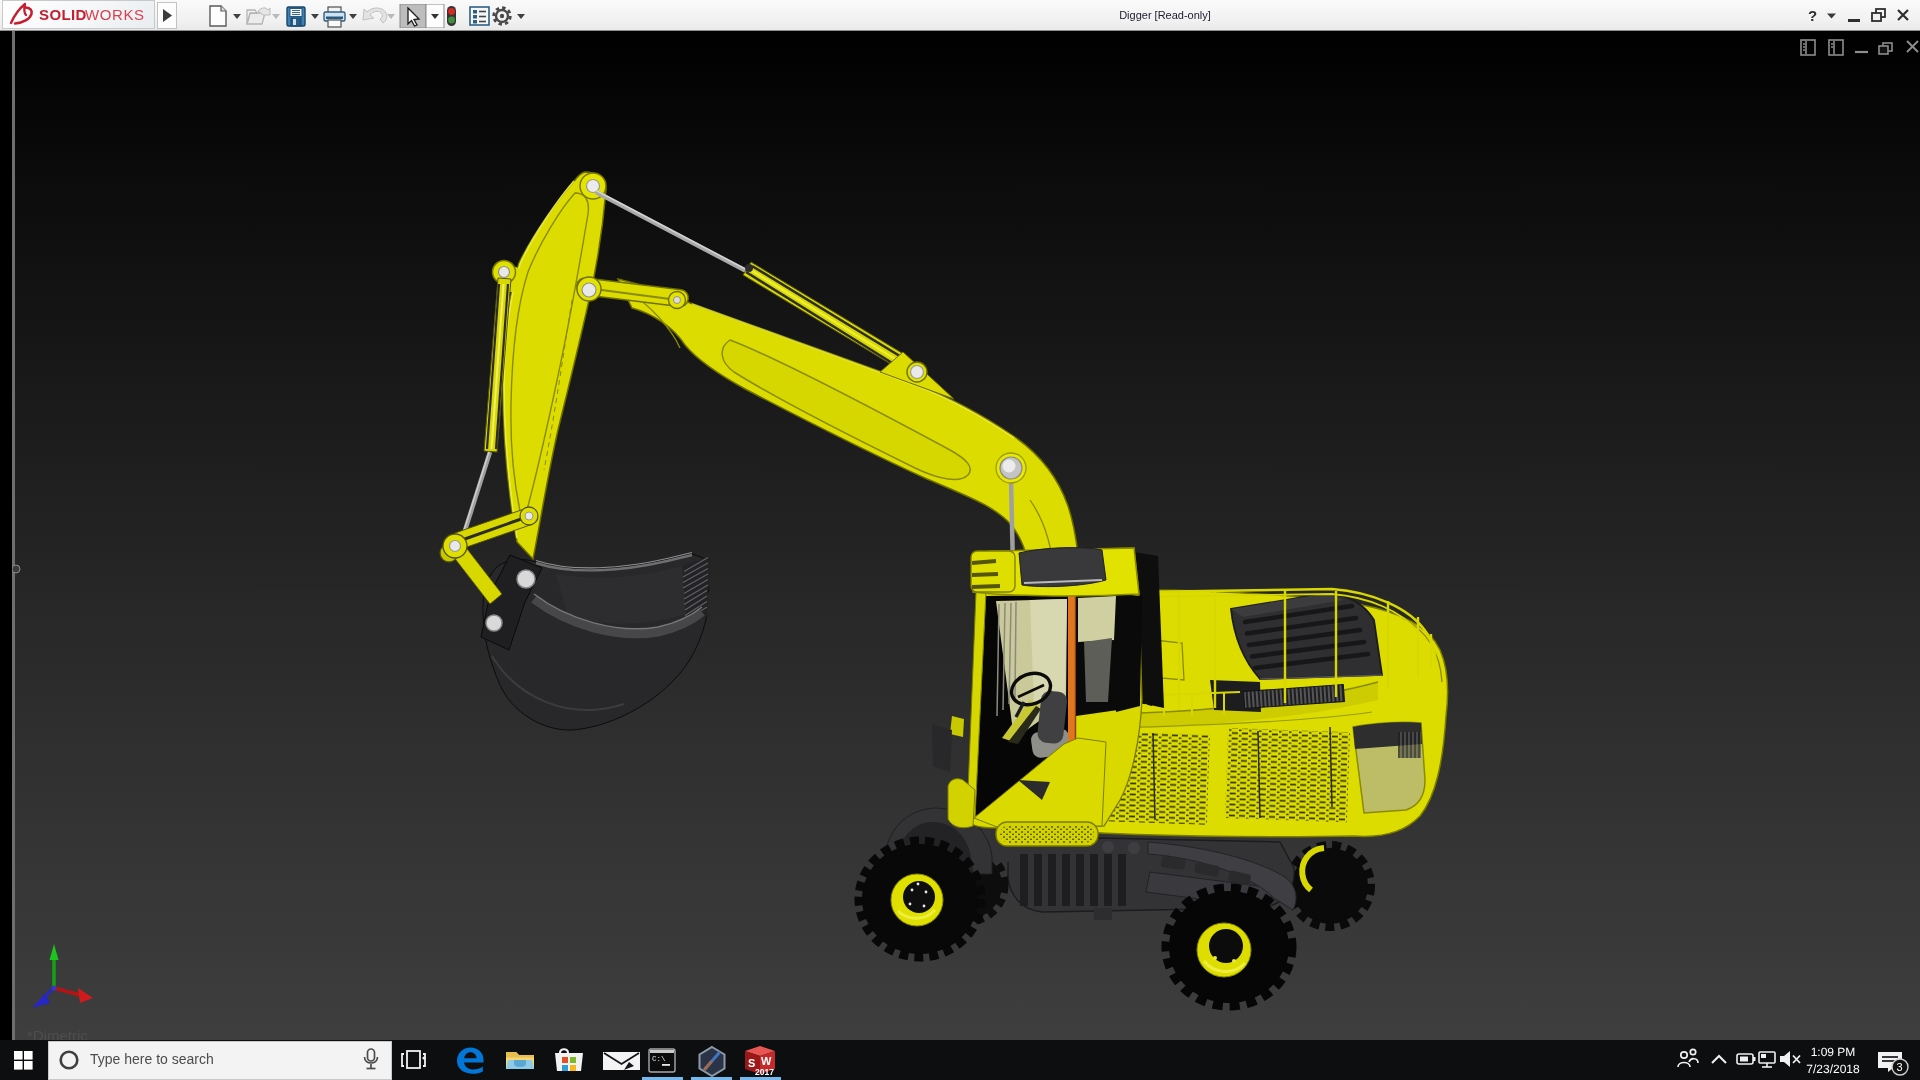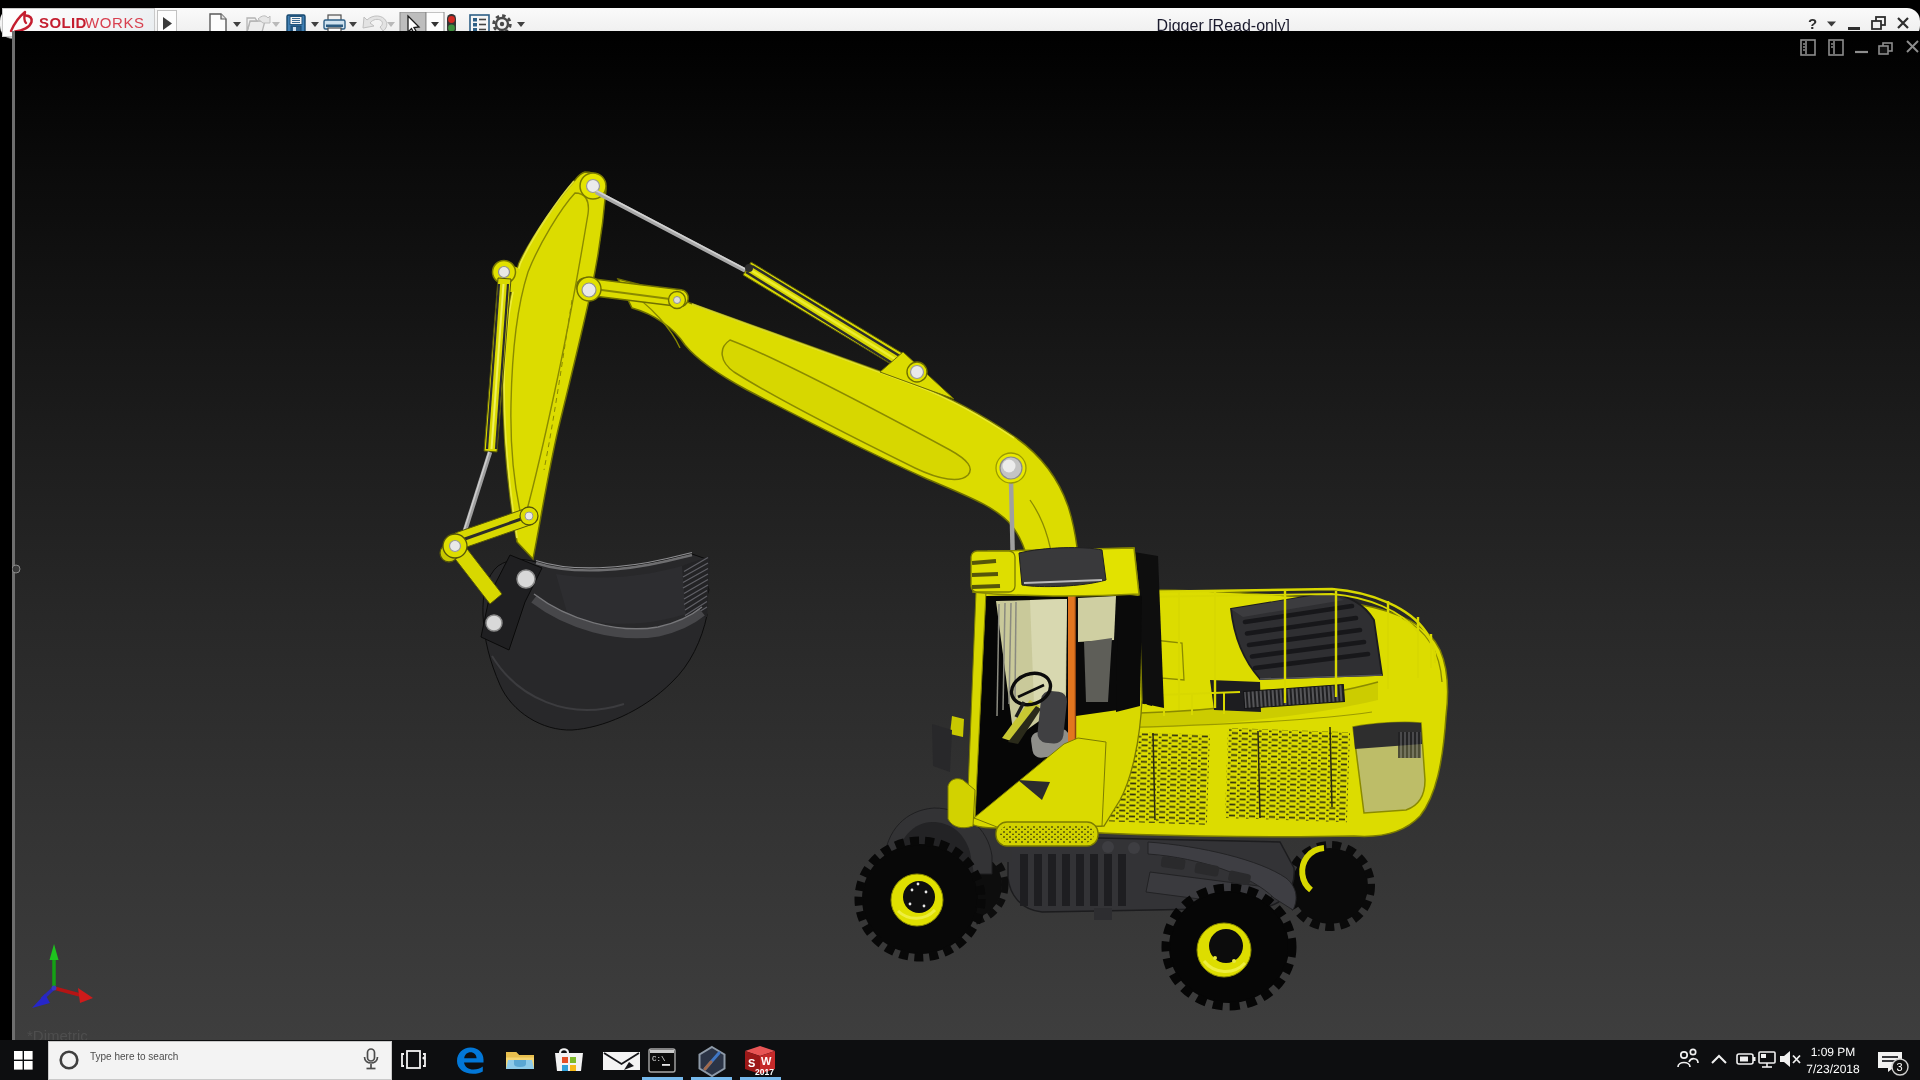--- a/index.html
+++ b/index.html
@@ -1,38 +1,38 @@
 <!DOCTYPE html>
 <html><head>
 <meta charset="utf-8">
 <style>
   * { margin:0; padding:0; box-sizing:border-box; }
   html,body { width:1920px; height:1080px; overflow:hidden; background:#000; font-family:"Liberation Sans", sans-serif; -webkit-font-smoothing:antialiased; }
   #screen { position:relative; width:1920px; height:1080px; }
   
-  #topbar { position:absolute; left:0; top:8px; width:1920px; height:31px;
+  #topbar { position:absolute; left:0; top:0; width:1920px; height:31px;
     background:linear-gradient(180deg,#fafafa 0%,#f1f1f1 70%,#e9e9e9 100%);
-    border-bottom:1px solid #8f8f8f;border-radius:13px; }
+    border-bottom:1px solid #8f8f8f; }
   #logobox { position:absolute; left:2px; top:0; width:153px; height:29px;
     background:linear-gradient(135deg,#ffffff 0%,#f4f6f7 60%,#e9edf0 100%);
     border:1px solid #c9c9c9; }
   #flybtn { position:absolute; left:157px; top:2px; width:20px; height:27px;
     background:#fdfdfd; border:1px solid #c2c2c2; }
   .tbicon { position:absolute; top:4px; }
-  #swtitle { position:absolute; left:1040px; top:9px; width:250px; text-align:right;
-    font-size:16px; color:#1b1b2e; }
+  #swtitle { position:absolute; left:1040px; top:9px; width:250px; text-align:center;
+    font-size:11px; color:#1b1b2e; }
   
   #viewport { position:absolute; left:0; top:31px; width:1920px; height:1009px;
     background:linear-gradient(180deg,#000000 0%,#0b0b0b 14%,#1b1b1b 38%,#282828 58%,#333333 78%,#3e3e3e 100%);margin-left:12px; }
   #vpsvg { position:absolute; left:0; top:0; }
   
   #taskbar { position:absolute; left:0; top:1040px; width:1920px; height:40px; background:#0d0e10; transform:translateZ(0); }
   #searchbox { position:absolute; left:48px; top:1px; width:344px; height:39px;
     background:#f3f3f3; border:1px solid #c9c9c9; }
-  #searchtext { position:absolute; left:42px; top:11px; font-size:10px; color:#4c4c4c; }
+  #searchtext { position:absolute; left:42px; top:11px; font-size:14px; color:#4c4c4c; }
 </style>
 </head>
 <body>
 <div id="screen">
   <div id="topbar">
     <div id="logobox">
       <svg width="151" height="27" viewBox="0 0 151 27">
         <path d="M22 3 C17 7 12 13 8 22 M22 3 C21 8 21 12 23 14" fill="none" stroke="#c41e2f" stroke-width="2.4" stroke-linecap="round"></path>
         <path d="M12 22.5 C20 22 27 18 28.5 13 C29.5 9.5 27 6.5 22.5 6.5" fill="none" stroke="#c41e2f" stroke-width="2.6" stroke-linecap="round"></path>
         <text x="36" y="19" font-size="15" font-weight="bold" fill="#c41e2f" letter-spacing="0.4">SOLID</text>

